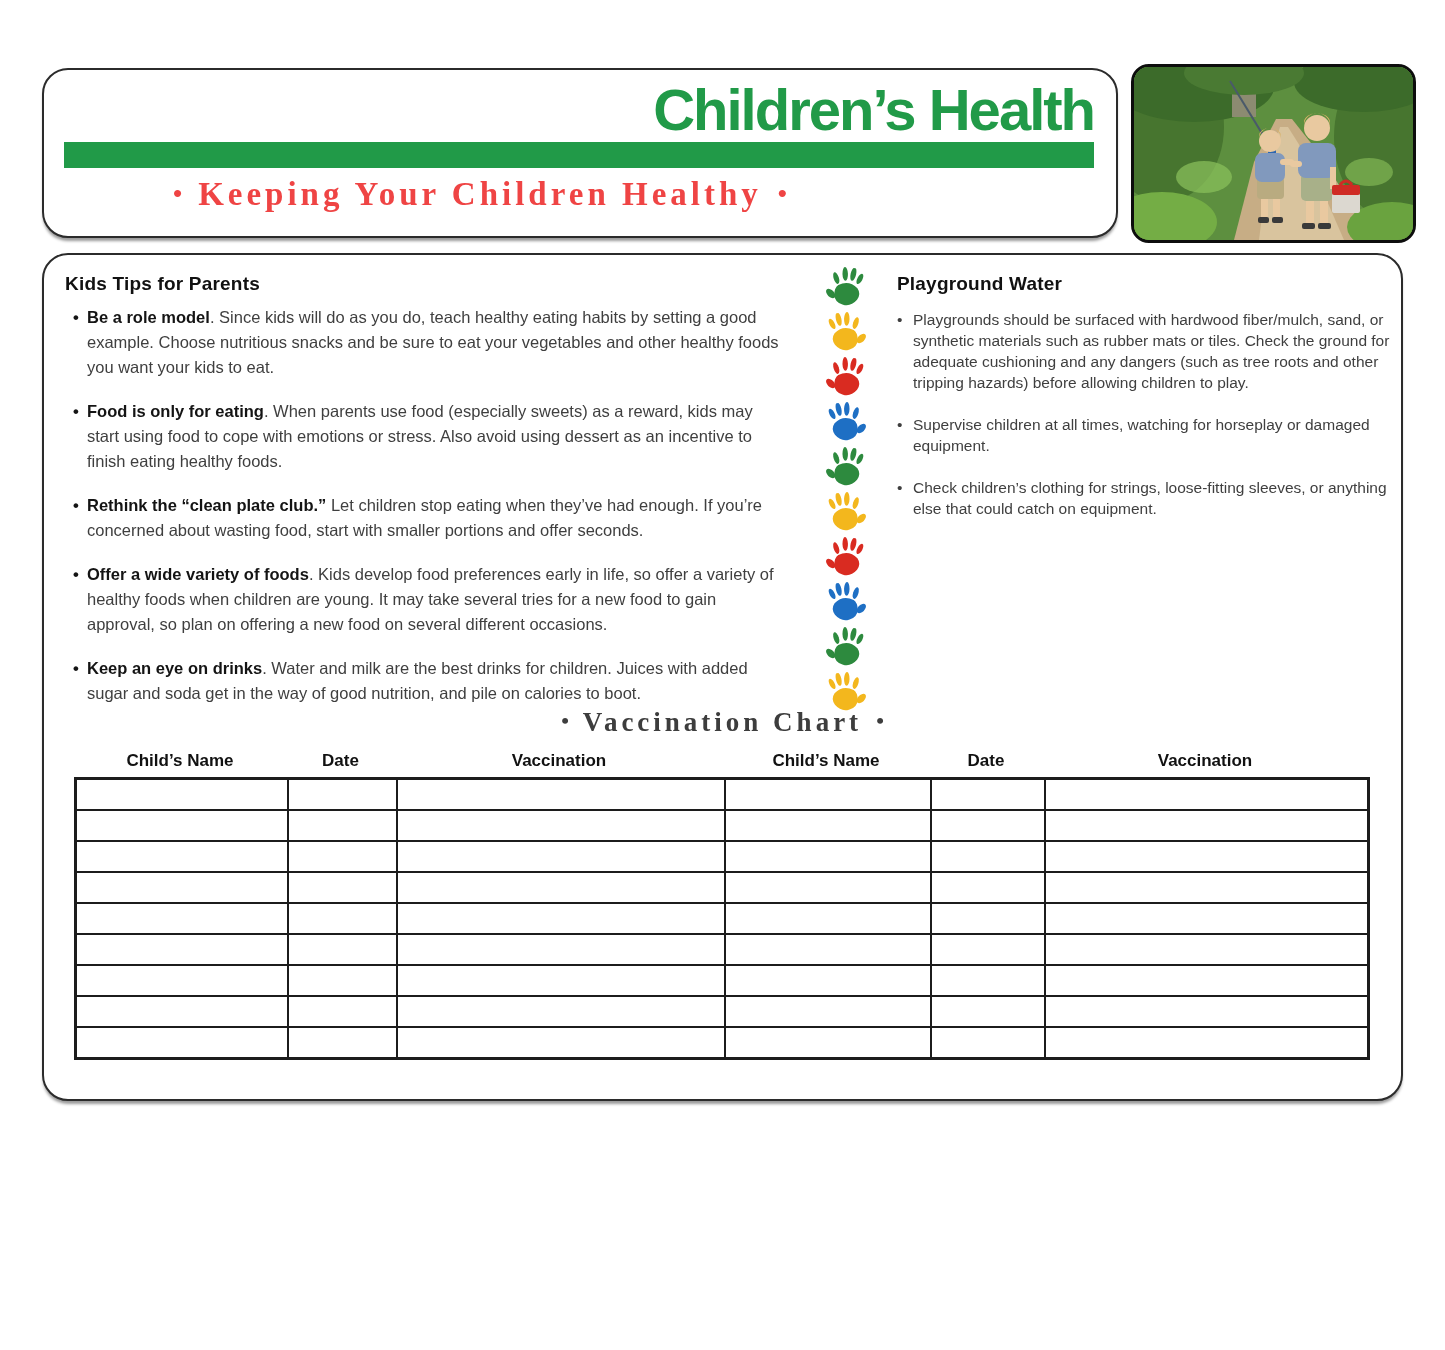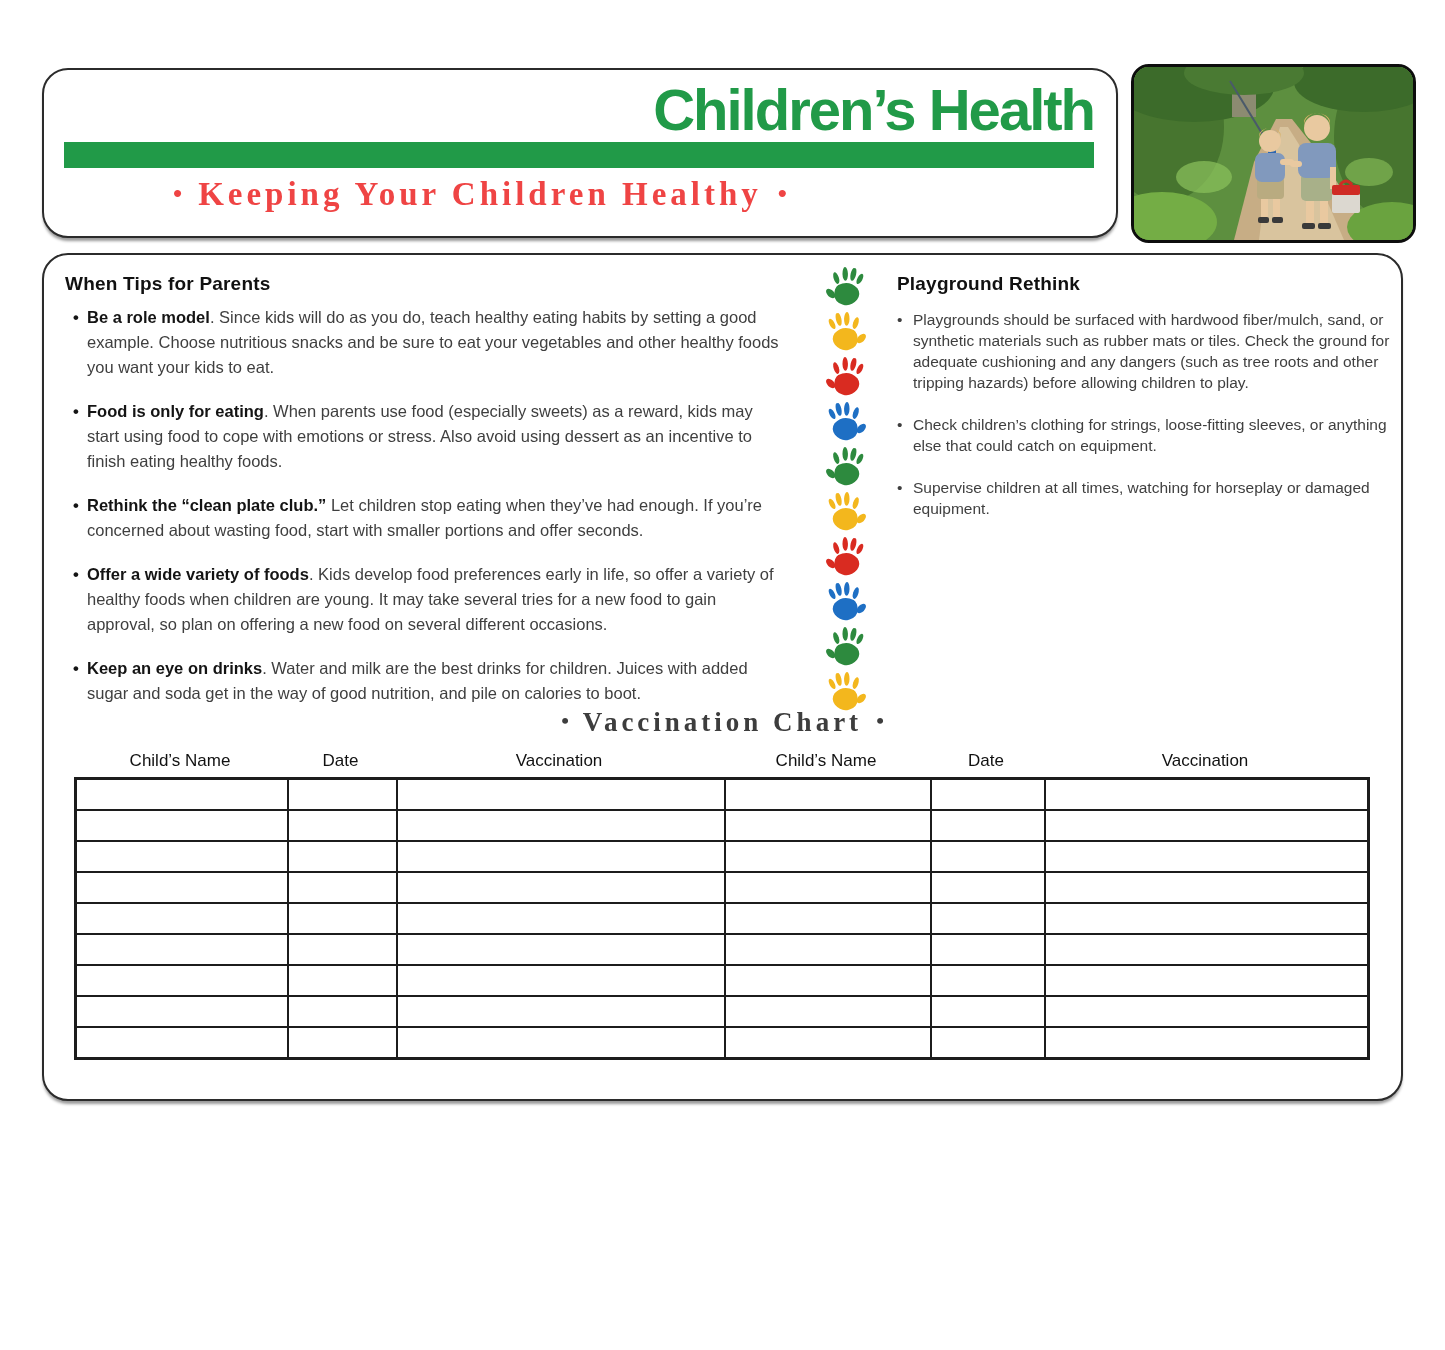--- a/index.html
+++ b/index.html
@@ -76,21 +76,21 @@
     font-family:"Liberation Serif","DejaVu Serif",serif;font-weight:bold;
     font-size:27px;letter-spacing:4px;color:#3d3d3d;
   }
   .vax-title .dot{font-size:22px;vertical-align:3px;letter-spacing:0;}
   .vax-title .dot.left{margin-right:14px;}
   .vax-title .dot.right{margin-left:14px;}
   .table-headers{
     position:absolute;left:30px;top:496px;width:1293px;display:flex;
   }
   .table-headers span{
-    display:block;text-align:center;font-size:17px;font-weight:normal;color:#111;
+    display:block;text-align:center;font-size:17px;font-weight:bold;color:#111;
   }
   .vaccination-table{
     position:absolute;left:30px;top:522px;width:1293px;
     border-collapse:collapse;table-layout:fixed;background:#fff;
   }
   .vaccination-table{border:3px solid #1c1c1c;}
   .vaccination-table td{border:2px solid #1c1c1c;height:29px;padding:0;}
 </style>
 </head>
 <body>
@@ -147,21 +147,21 @@
 
       <rect x="198" y="126" width="28" height="20" rx="2" fill="#dcd8d0"></rect>
       <rect x="198" y="118" width="28" height="10" rx="2" fill="#cf2b24"></rect>
       <path d="M206 118 q6 -8 12 0" fill="none" stroke="#cf2b24" stroke-width="3"></path>
     </svg>
   </div>
 
   <div class="main-box">
 
     <section class="food-tips">
-      <h2 class="col-heading">When Tips for Parents</h2>
+      <h2 class="col-heading">Kids Tips for Parents</h2>
       <ul class="tip-list">
         <li><b>Be a role model</b><span>. Since kids will do as you do, teach healthy eating habits by setting a good example. Choose nutritious snacks and be sure to eat your vegetables and other healthy foods you want your kids to eat.</span></li>
         <li><b>Food is only for eating</b><span>. When parents use food (especially sweets) as a reward, kids may start using food to cope with emotions or stress. Also avoid using dessert as an incentive to finish eating healthy foods.</span></li>
         <li><b>Rethink the “clean plate club.”</b><span> Let children stop eating when they’ve had enough. If you’re concerned about wasting food, start with smaller portions and offer seconds.</span></li>
         <li><b>Offer a wide variety of foods</b><span>. Kids develop food preferences early in life, so offer a variety of healthy foods when children are young. It may take several tries for a new food to gain approval, so plan on offering a new food on several different occasions.</span></li>
         <li><b>Keep an eye on drinks</b><span>. Water and milk are the best drinks for children. Juices with added sugar and soda get in the way of good nutrition, and pile on calories to boot.</span></li>
       </ul>
     </section>
 
     <div class="handprint-column">
@@ -261,25 +261,25 @@
       <ellipse cx="20" cy="9" rx="3.4" ry="8.5" transform="rotate(-12 20 9)"></ellipse>
       <ellipse cx="30" cy="7.5" rx="3.4" ry="8.5" transform="rotate(3 30 7.5)"></ellipse>
       <ellipse cx="39" cy="12" rx="3.1" ry="7" transform="rotate(18 39 12)"></ellipse>
       <ellipse cx="6.5" cy="36" rx="7" ry="4.2" transform="rotate(35 6.5 36)"></ellipse>
       <path d="M14 24 Q26 15 38 24 Q44 30 40 38 Q34 48 24 47 Q13 46 11 36 Q10 28 14 24 Z"></path>
     </g>
   </svg>
       </div>
 
     <section class="playground">
-      <h2 class="col-heading">Playground Rethink</h2>
+      <h2 class="col-heading">Playground Water</h2>
       <ul class="safety-list">
         <li>Playgrounds should be surfaced with hardwood fiber/mulch, sand, or synthetic materials such as rubber mats or tiles. Check the ground for adequate cushioning and any dangers (such as tree roots and other tripping hazards) before allowing children to play.</li>
+        <li>Supervise children at all times, watching for horseplay or damaged equipment.</li>
         <li>Check children’s clothing for strings, loose-fitting sleeves, or anything else that could catch on equipment.</li>
-        <li>Supervise children at all times, watching for horseplay or damaged equipment.</li>
       </ul>
     </section>
 
     <div class="vax-title">
       <span class="dot left">•</span><span>Vaccination Chart</span><span class="dot right">•</span>
     </div>
 
     <div class="table-headers">
       <span style="width:212px">Child’s Name</span>
       <span style="width:109px">Date</span>

